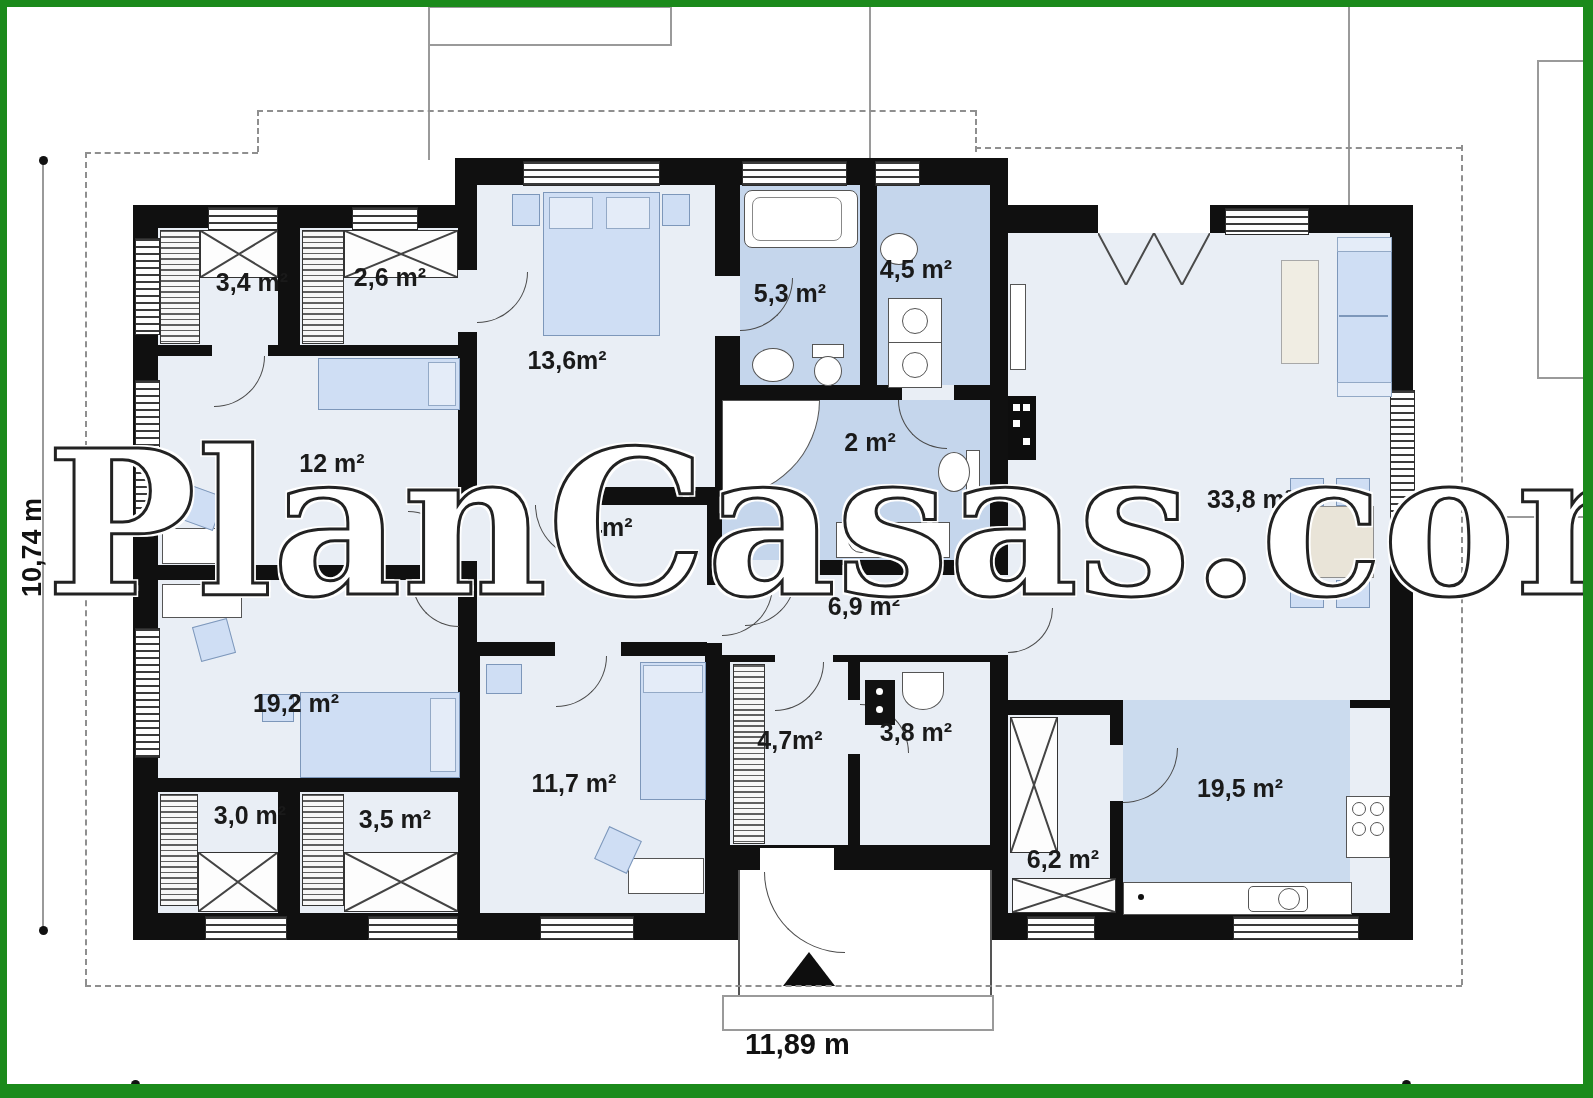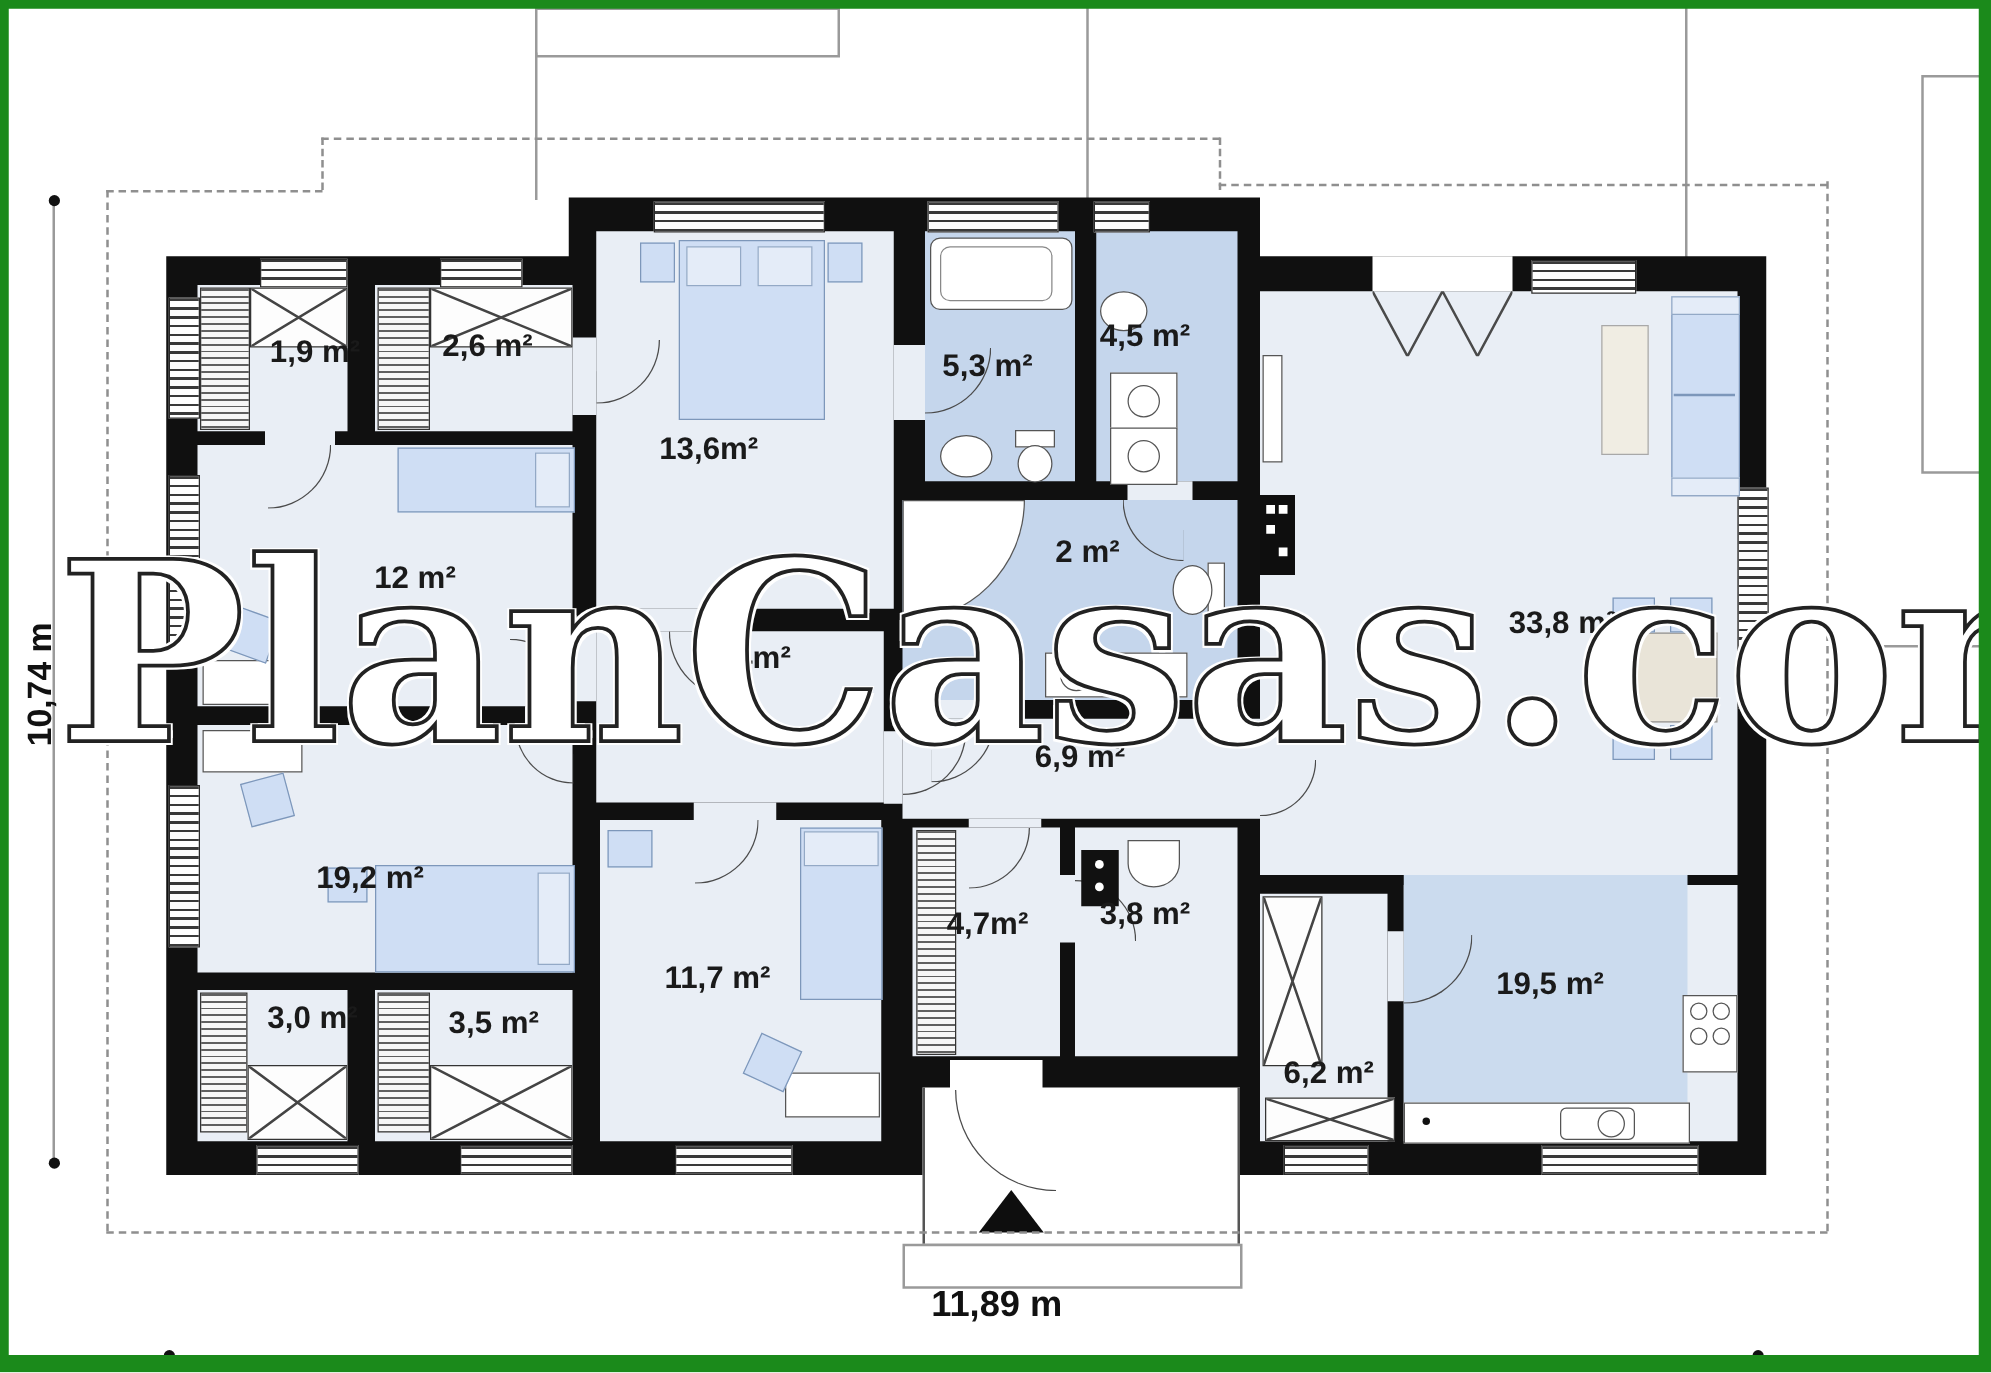--- a/index.html
+++ b/index.html
@@ -251,21 +251,21 @@
   <div class="abs wfurn" style="left:1123px;top:882px;width:227px;height:31px;"></div>
   <div class="abs wfurn" style="left:1248px;top:886px;width:58px;height:24px;border-radius:5px;"></div>
   <div class="circ" style="left:1278px;top:888px;width:20px;height:20px;"></div>
   <div class="abs" style="left:1138px;top:894px;width:6px;height:6px;background:#111;border-radius:50%;z-index:6;"></div>
   <div class="abs wfurn" style="left:1346px;top:796px;width:42px;height:60px;"></div>
   <div class="circ" style="left:1352px;top:802px;width:12px;height:12px;"></div>
   <div class="circ" style="left:1370px;top:802px;width:12px;height:12px;"></div>
   <div class="circ" style="left:1352px;top:822px;width:12px;height:12px;"></div>
   <div class="circ" style="left:1370px;top:822px;width:12px;height:12px;"></div>
 
-  <div class="abs lbl" style="left:252px;top:282px;">1,9 m²</div>
+  <div class="abs lbl" style="left:252px;top:282px;">3,4 m²</div>
   <div class="abs lbl" style="left:390px;top:277px;">2,6 m²</div>
   <div class="abs lbl" style="left:567px;top:360px;">13,6m²</div>
   <div class="abs lbl" style="left:790px;top:293px;">5,3 m²</div>
   <div class="abs lbl" style="left:916px;top:269px;">4,5 m²</div>
   <div class="abs lbl" style="left:332px;top:463px;">12 m²</div>
   <div class="abs lbl" style="left:600px;top:527px;">7,4m²</div>
   <div class="abs lbl" style="left:870px;top:442px;">2 m²</div>
   <div class="abs lbl" style="left:1226px;top:499px;margin-left:24px;">33,8 m²</div>
   <div class="abs lbl" style="left:864px;top:606px;">6,9 m²</div>
   <div class="abs lbl" style="left:296px;top:703px;">19,2 m²</div>

